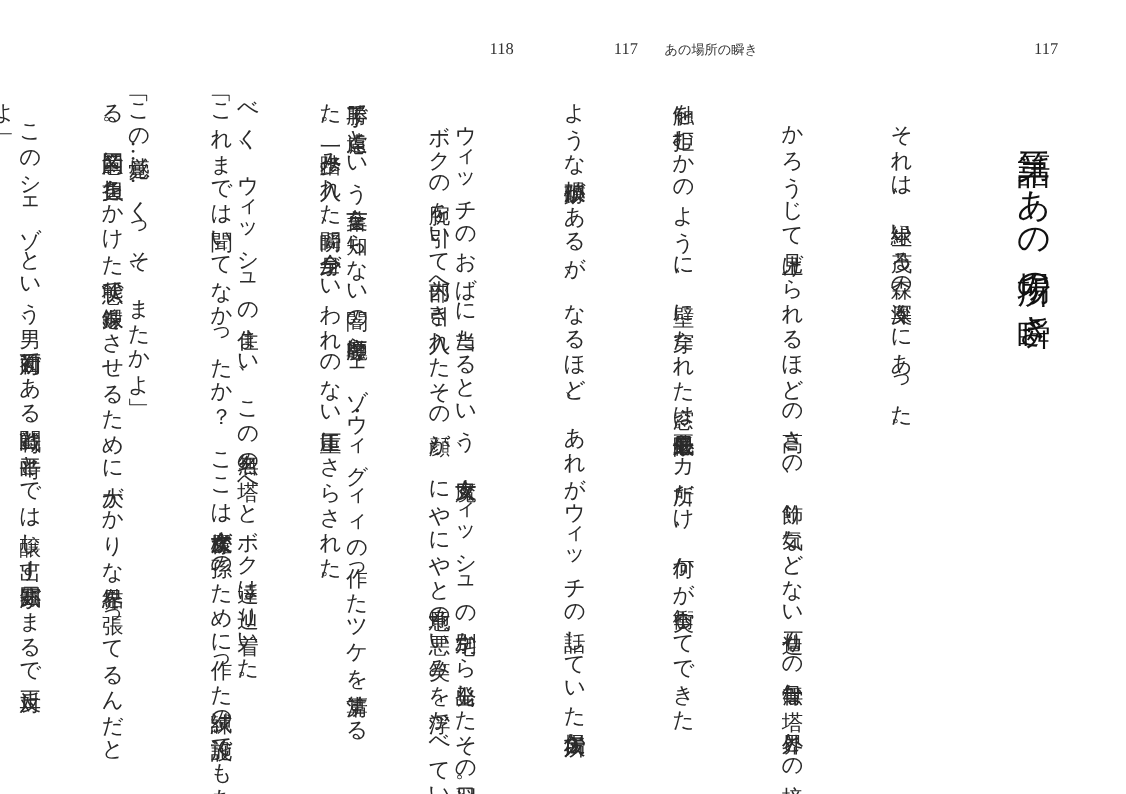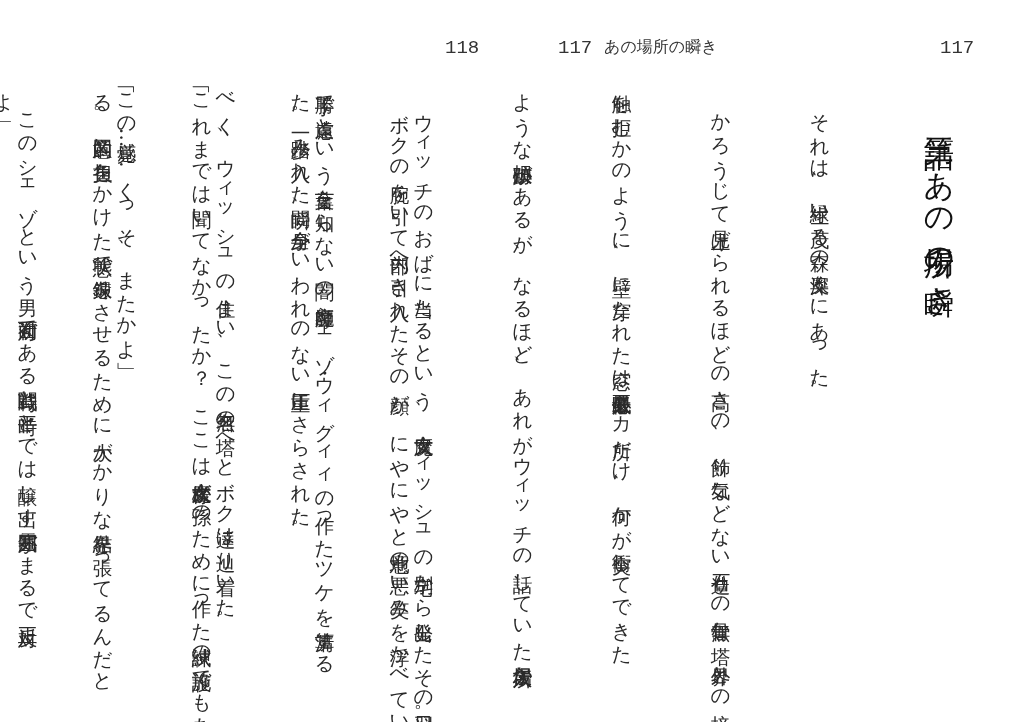--- a/index.html
+++ b/index.html
@@ -7,28 +7,28 @@
       width: 1024px; height: 722px;
       background: #ffffff;
       position: relative;
       overflow: hidden;
       font-family: "DejaVu Serif", "Liberation Serif", serif;
       color: #2a2a2a;
     }
     .page-num {
       position: absolute;
       top: 37px;
-      font-size: 19px;
-      font-family: Liberation Mono, monospace;
+      font-size: 15px;
+      font-family: Liberation Serif, serif;
       color: #333;
     }
     .running-head {
       position: absolute;
       top: 37px;
-      font-size: 16px;
+      font-size: 12px;
       color: #333;
     }
     .text-block {
       position: absolute;
       writing-mode: vertical-rl;
       -webkit-writing-mode: vertical-rl;
       top: 80px;
       height: 600px;
       font-size: 19.6px;
       line-height: 33px;

